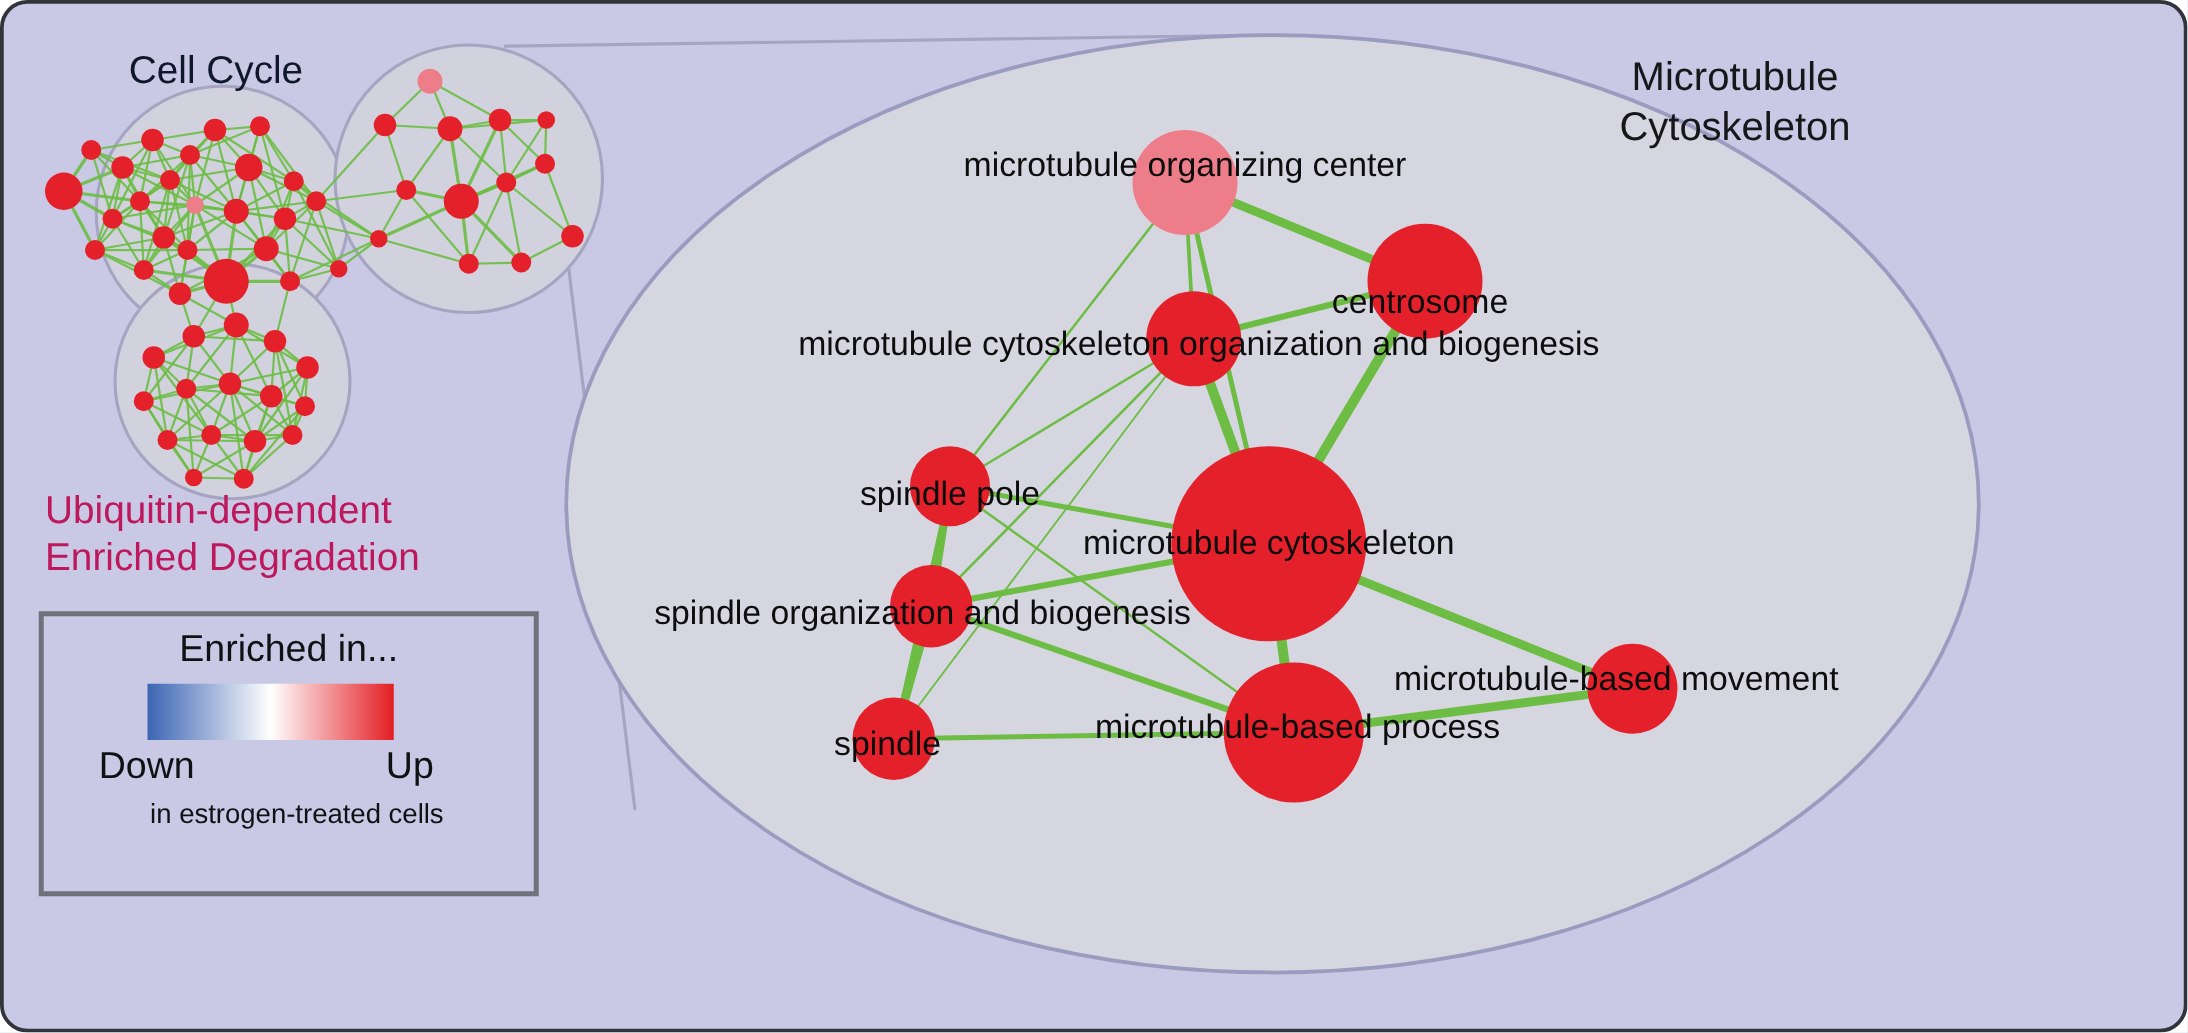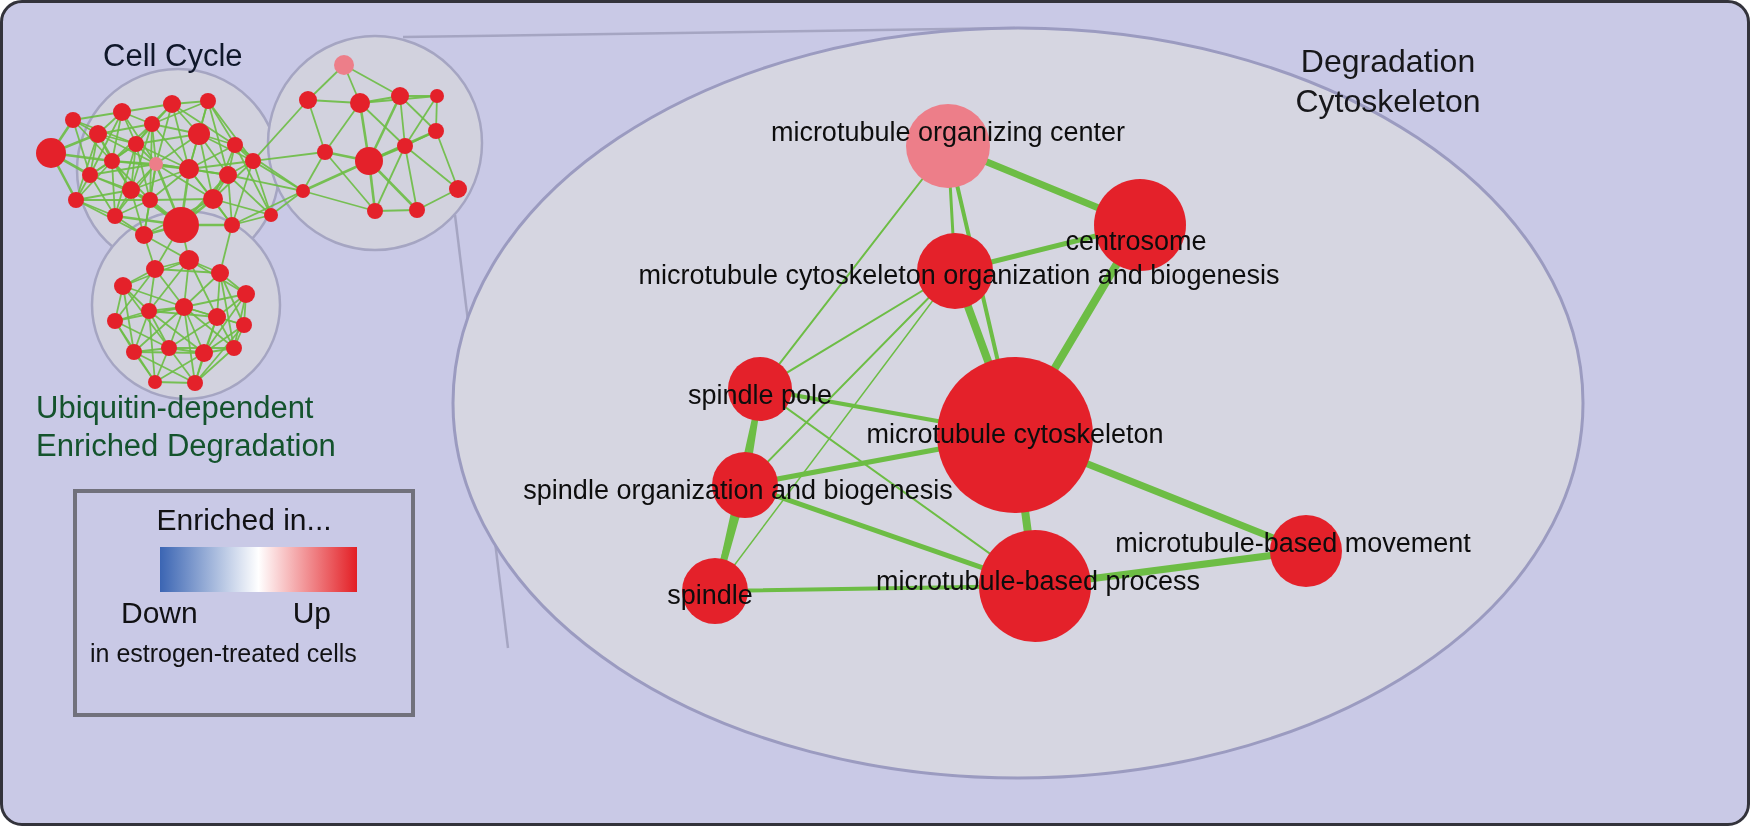--- a/index.html
+++ b/index.html
@@ -25,43 +25,42 @@
     font-size:31px;color:#0f172a;
   }
   .lbl-micro{
     left:1250px;top:38px;width:270px;
     text-align:center;
     font-size:32px;color:#17171a;
     line-height:1.25;
   }
   .lbl-ubiq{
     left:33px;top:386px;
-    font-size:31px;color:#14532d;
+    font-size:31px;color:#be185d;
     line-height:1.22;
   }
   .legend{
     position:absolute;left:28px;top:486px;
-    width:342px;height:228px;
+    width:400px;height:228px;
     box-sizing:border-box;
     border:4px solid #71717c;
     color:#111114;
-    margin-left:42px;
   }
   .legend-title{text-align:center;margin-top:10px;font-size:30px;}
   .legend-bar{
     margin-top:10px;margin-left:83px;
     width:197px;height:45px;
     background:linear-gradient(90deg,#3b65b3,#ffffff,#e31e24);
   }
   .legend-row{
     display:flex;justify-content:space-between;
     padding:4px 80px 0 44px;
     font-size:30px;
   }
-  .legend-caption{text-align:left;font-size:25px;line-height:1.28;padding-left:13px;}
+  .legend-caption{text-align:center;font-size:22px;line-height:1.28;padding-left:13px;}
   .legend-caption.first{margin-top:7px;}
 </style>
 </head>
 <body>
 
 <div class="figure" id="figure" style="background: rgb(201, 201, 230);">
 
   <svg id="net-svg" width="1750" height="826" viewBox="0 0 1750 826">
       <line x1="400" y1="34" x2="1012" y2="25" stroke="#a5a5c2" stroke-width="2.5"></line>
       <line x1="452" y1="212" x2="505" y2="645" stroke="#a5a5c2" stroke-width="2.5"></line>
@@ -389,21 +388,21 @@
       <text x="1012" y="440" text-anchor="middle" class="node-label">microtubule cytoskeleton</text>
       <text x="735" y="496" text-anchor="middle" class="node-label">spindle organization and biogenesis</text>
       <text x="1290" y="549" text-anchor="middle" class="node-label">microtubule-based movement</text>
       <text x="707" y="601" text-anchor="middle" class="node-label">spindle</text>
       <text x="1035" y="587" text-anchor="middle" class="node-label">microtubule-based process</text>
     </svg>
 
   <div class="lbl lbl-cell-cycle">Cell Cycle</div>
 
   <div class="lbl lbl-micro">
-    <div>Degradation</div>
+    <div>Microtubule</div>
     <div>Cytoskeleton</div>
   </div>
 
   <div class="lbl lbl-ubiq">
     <div>Ubiquitin-dependent</div>
     <div>Enriched Degradation</div>
   </div>
 
   <div class="legend">
     <div class="legend-title">Enriched in...</div>

